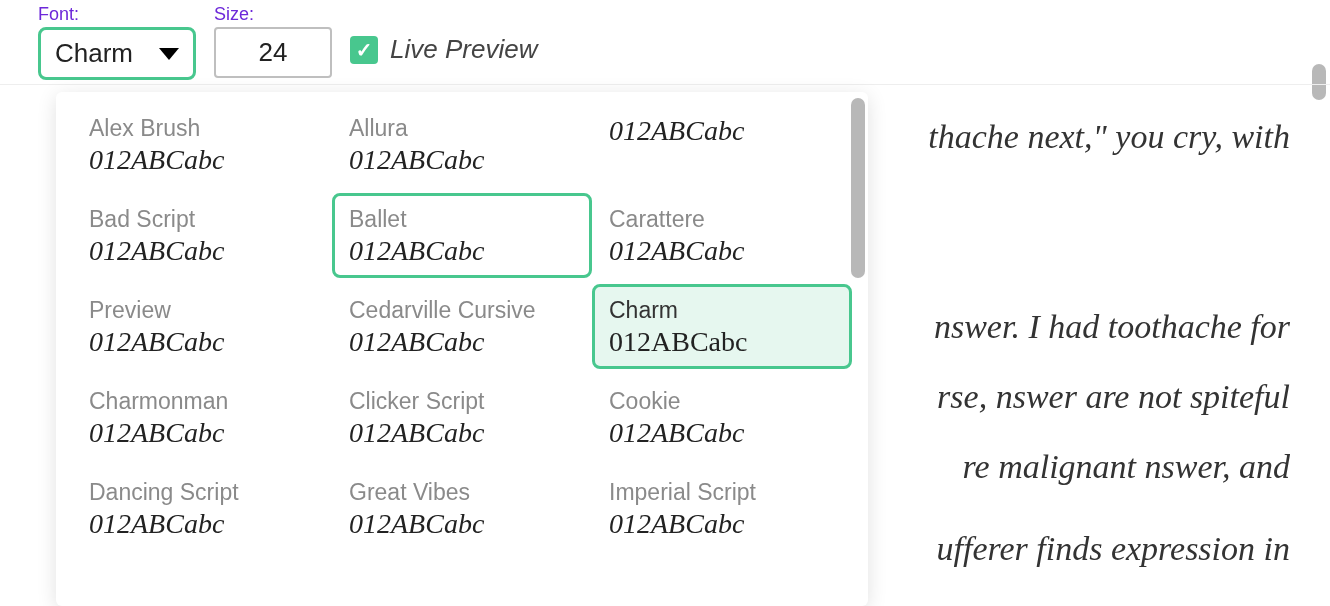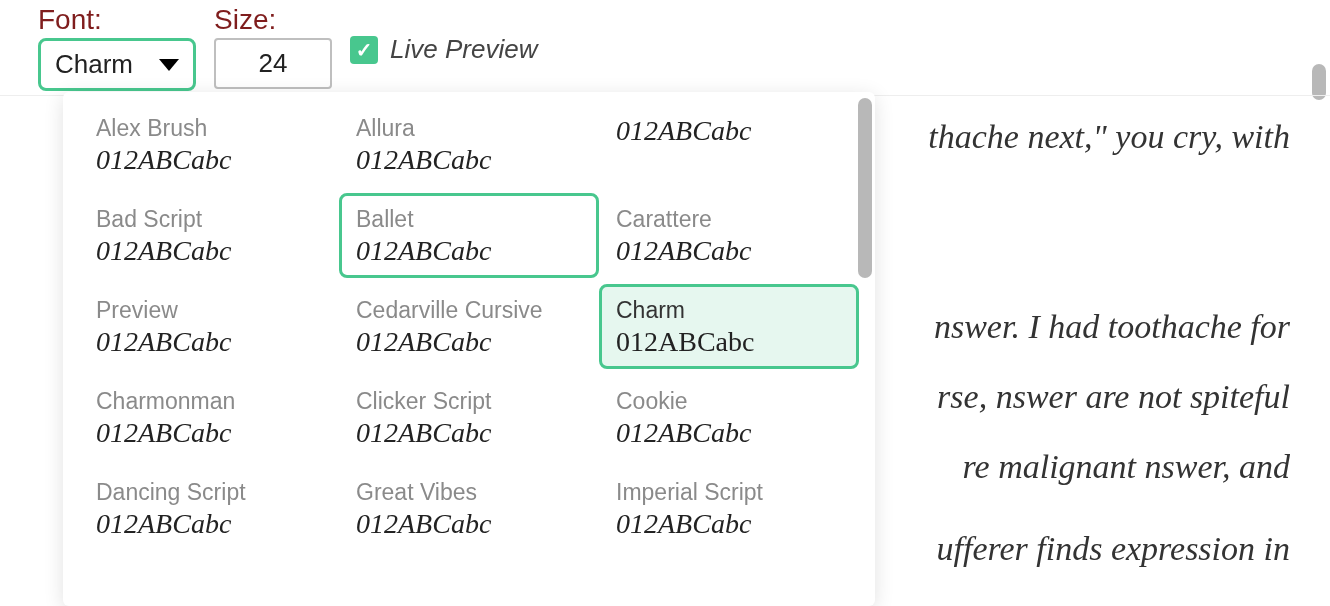--- a/index.html
+++ b/index.html
@@ -23,22 +23,22 @@
       border-bottom: 1px solid #eee;
       position: relative;
       z-index: 10;
     }
     .field-group {
       display: flex;
       flex-direction: column;
       gap: 2px;
     }
     .field-label {
-      font-size: 28px;
-      color: #7f1d1d;
+      font-size: 18px;
+      color: #6d28d9;
     }
     .font-select {
       border: 3px solid #48c78e;
       border-radius: 8px;
       padding: 8px 14px;
       font-size: 26px;
       color: #222;
       background: #ffffff;
       display: flex;
       align-items: center;
@@ -84,21 +84,21 @@
       font-weight: bold;
     }
     .checkbox-label {
       font-size: 26px;
       color: #444;
       font-style: italic;
     }
     .dropdown-panel {
       position: absolute;
       top: 92px;
-      left: 63px;
+      left: 56px;
       width: 812px;
       height: 514px;
       background: #fff;
       border-radius: 6px;
       box-shadow: 0 4px 20px rgba(0,0,0,0.12);
       z-index: 20;
       overflow: hidden;
     }
     .dropdown-scroll {
       position: absolute;

